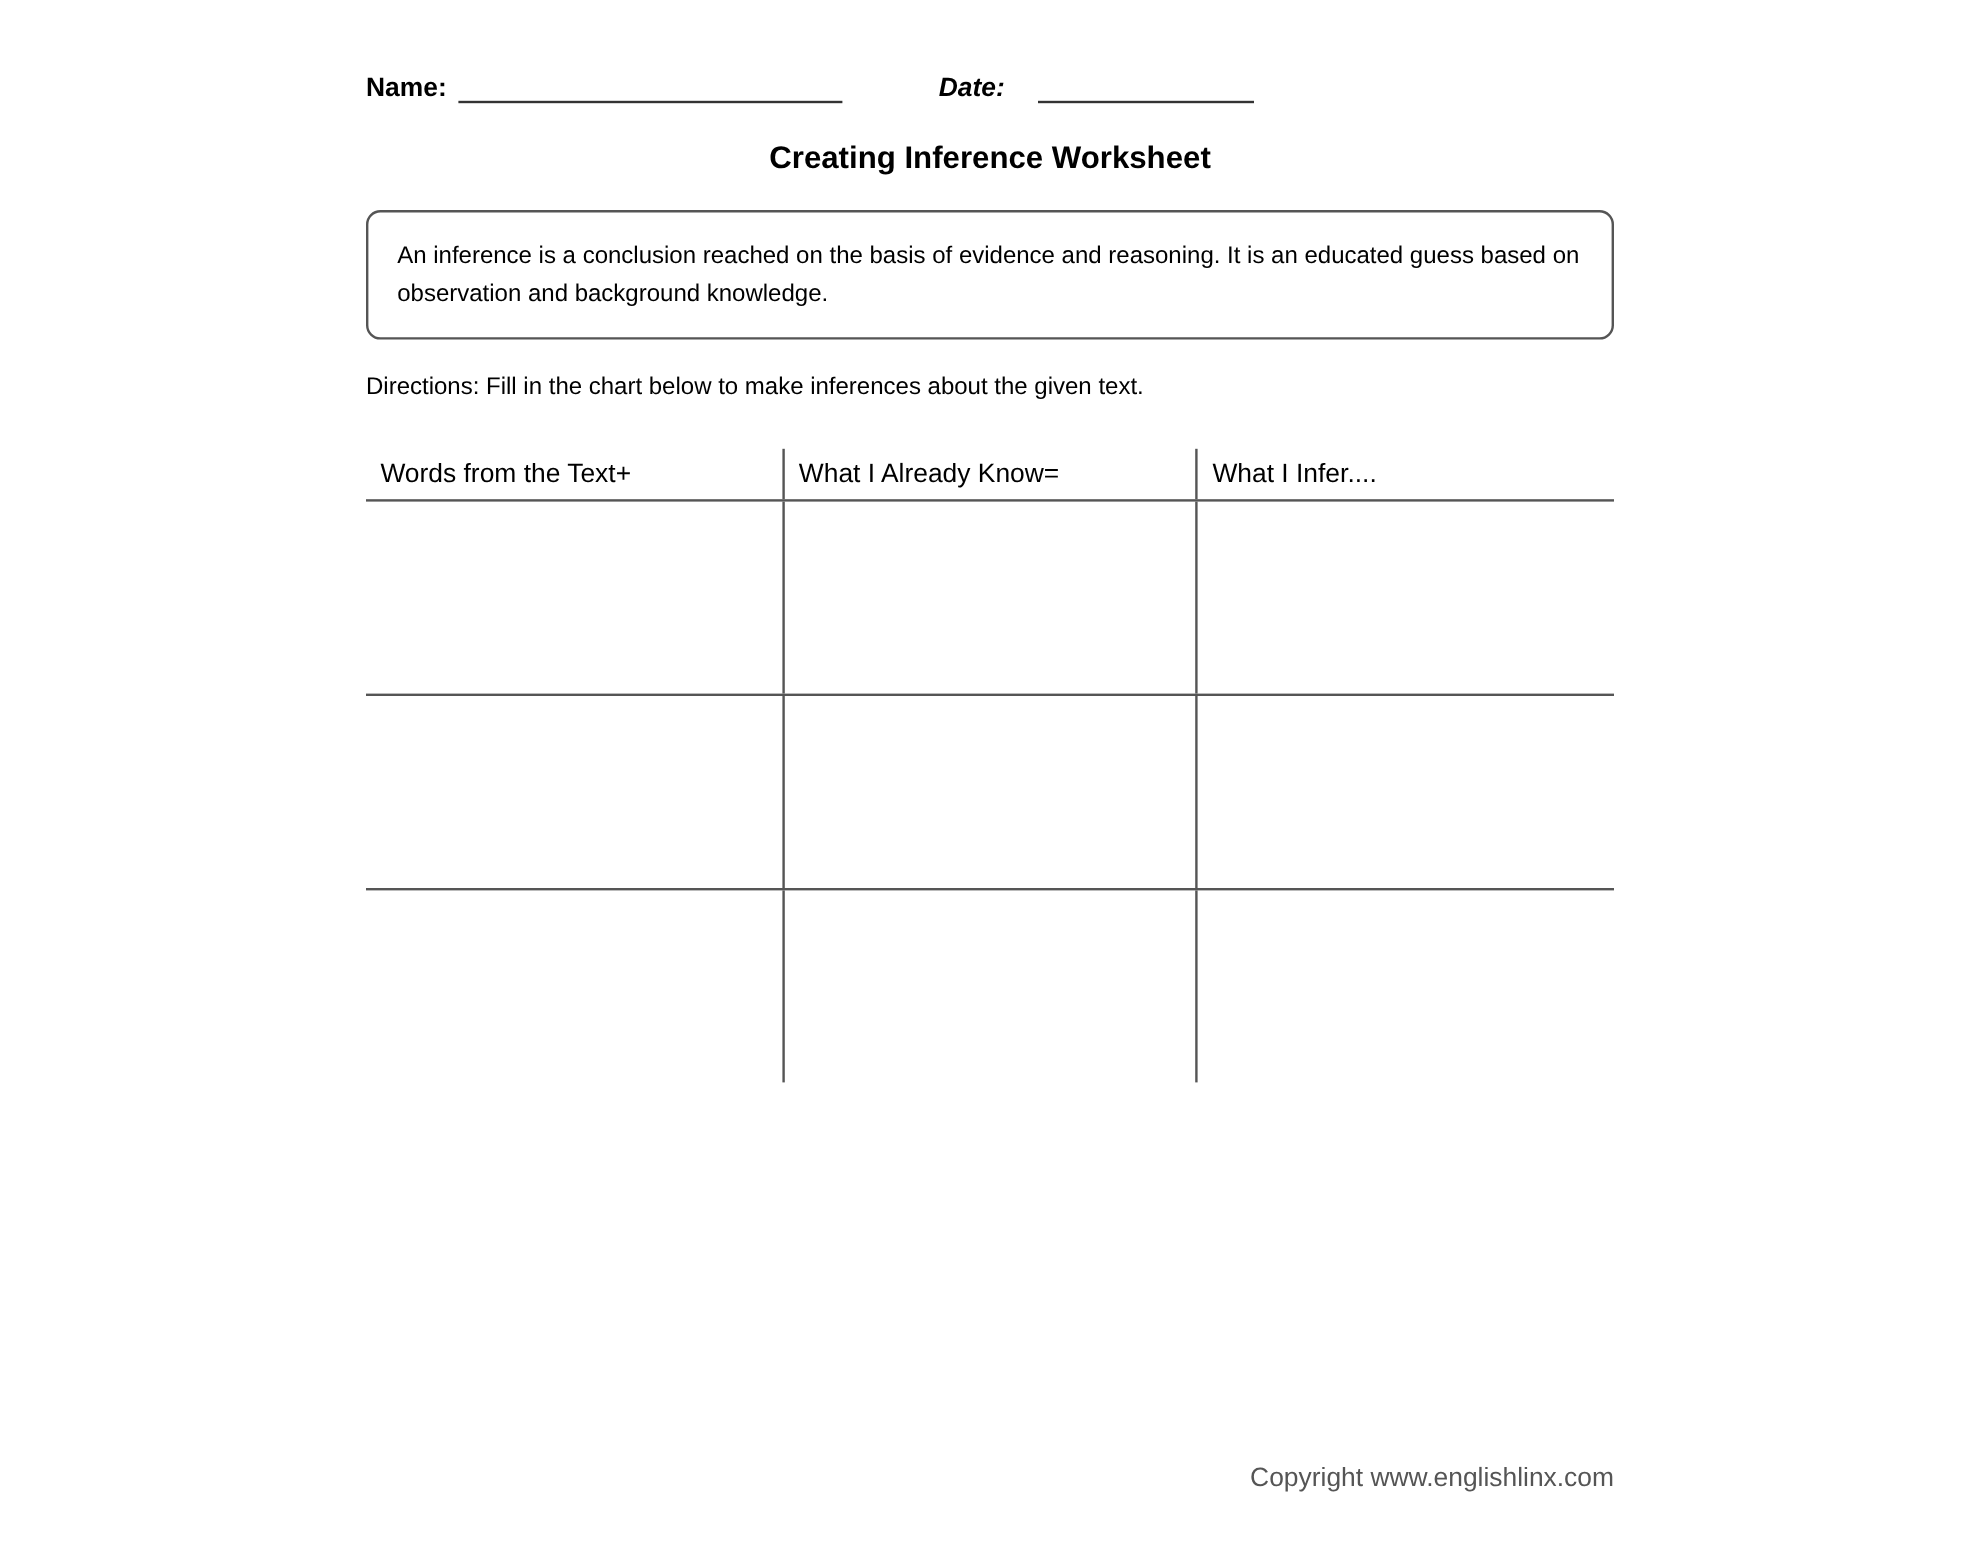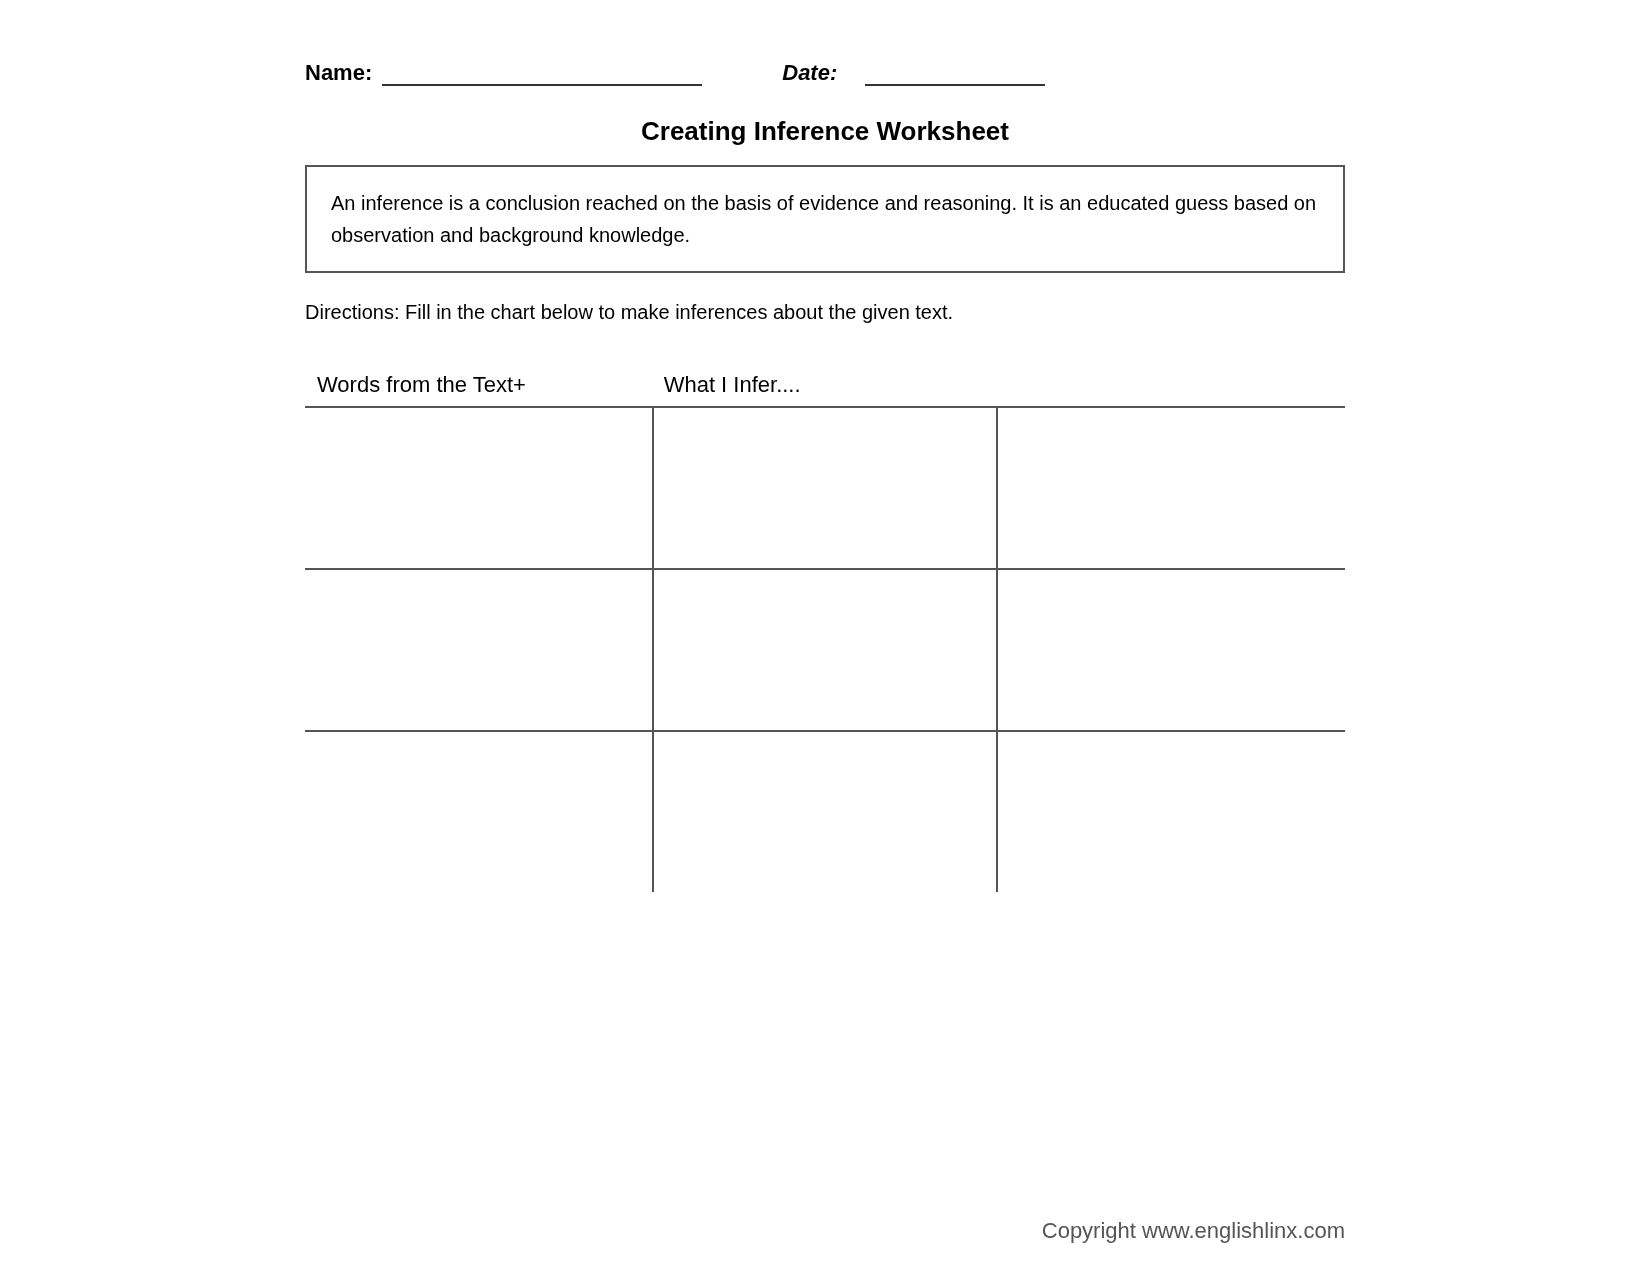--- a/index.html
+++ b/index.html
@@ -67,26 +67,26 @@
     .date-line {
       border-bottom: 2px solid #333;
       width: 180px;
       height: 24px;
     }
 
     .worksheet-title {
       text-align: center;
       font-weight: bold;
       font-size: 26px;
-      margin-bottom: 18px;
+      margin-bottom: 28px;
     }
 
     .definition-box {
       border: 2px solid #555;
-      border-radius: 0;
+      border-radius: 12px;
       padding: 20px 24px;
       margin-bottom: 28px;
       font-size: 20px;
       line-height: 1.6;
     }
 
     .directions {
       font-size: 20px;
       margin-bottom: 40px;
     }
@@ -174,20 +174,24 @@
 
   <div class="directions">Directions: Fill in the chart below to make inferences about the given text.</div>
 
   <div class="chart-container">
 
     <div class="chart-header">
       <div class="col-header">
         <span>Words from the Text</span>
         <span>+</span>
       </div>
+      <div class="col-header col-header-center">
+        <span>What I Already Know</span>
+        <span>=</span>
+      </div>
       <div class="col-header">
         <span>What I Infer....</span>
       </div>
     </div>
 
     <div class="separator-line"></div>
 
     <div class="chart-rows">
 
       <div class="chart-row">

